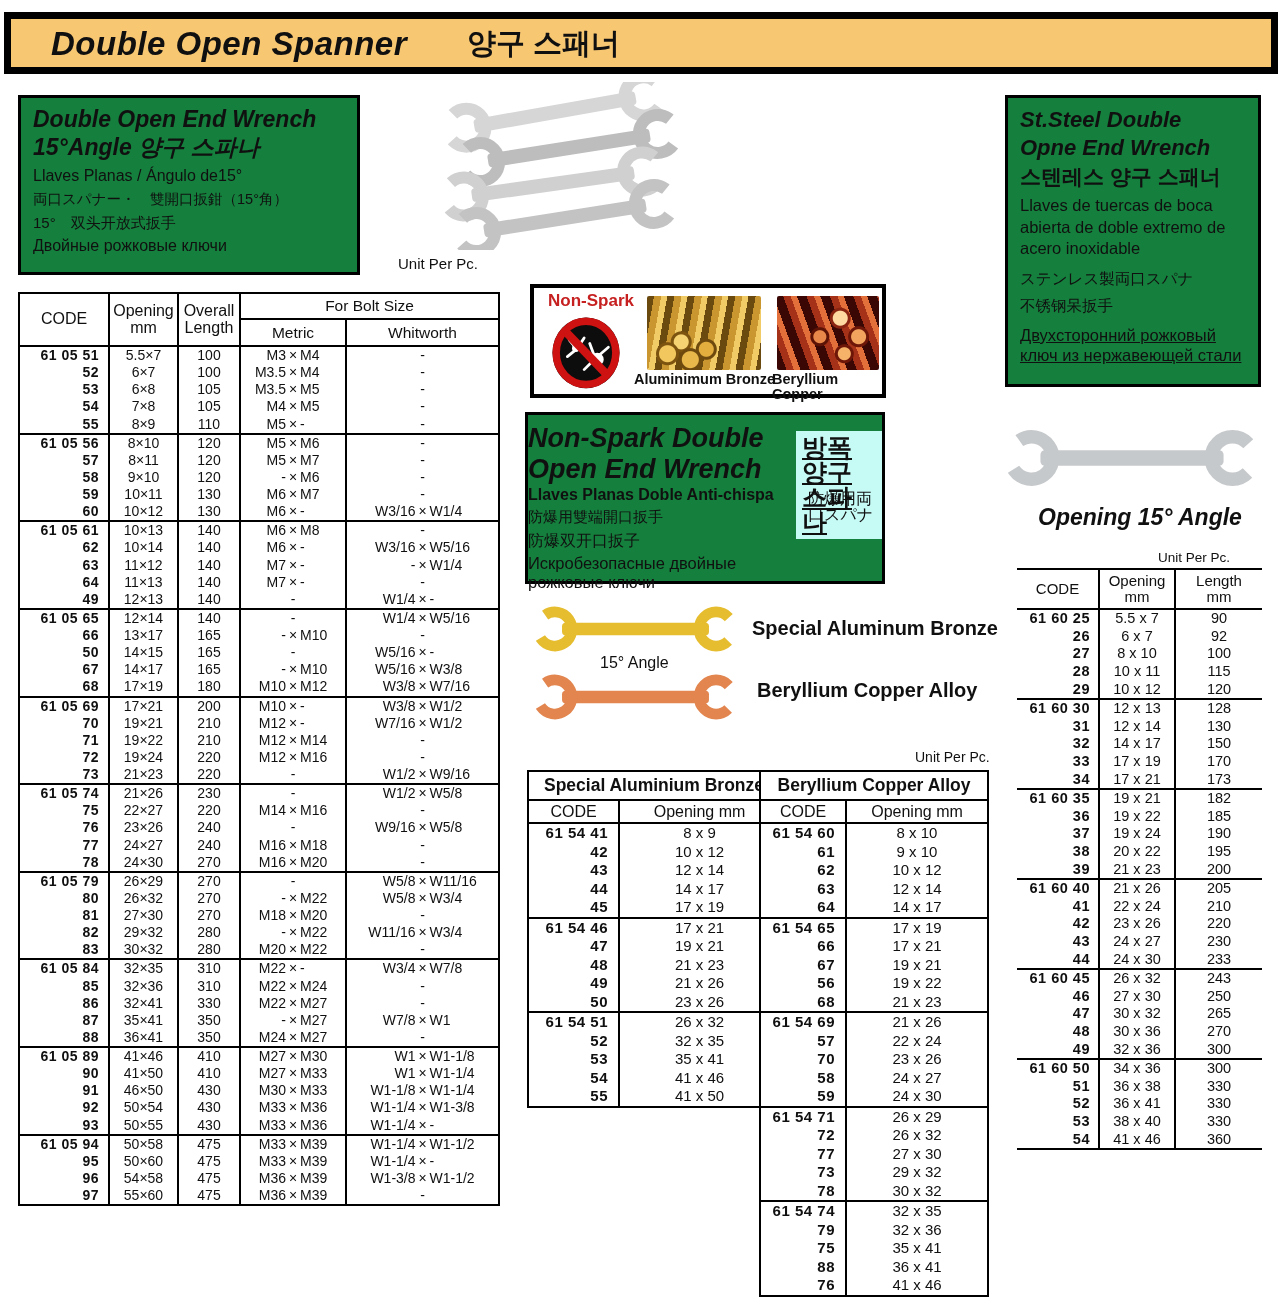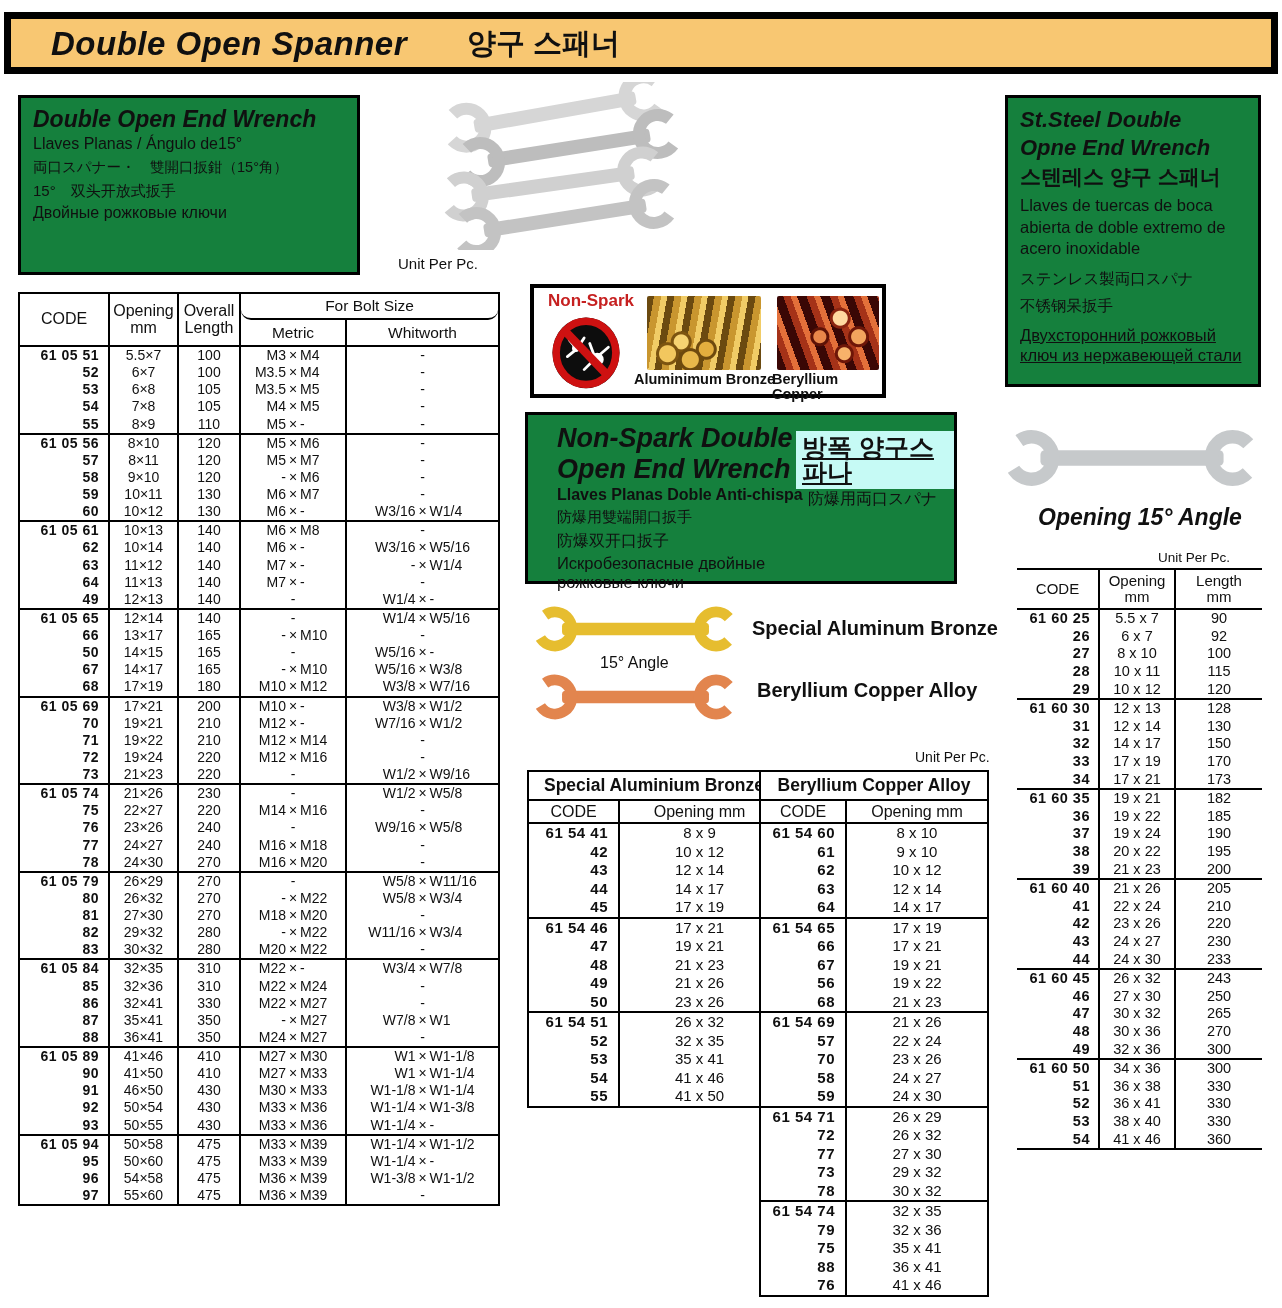--- a/index.html
+++ b/index.html
@@ -9,25 +9,25 @@
   
   .banner{left:4px;top:12px;width:1274px;height:62px;background:#F8C772;border:7px solid #000;
           box-sizing:border-box;display:flex;align-items:center;}
   .banner .en{font:italic 700 33px/1 "Liberation Sans",sans-serif;margin-left:40px;letter-spacing:.5px;}
   .banner .ko{font:700 29px/1 "Liberation Sans",sans-serif;margin-left:60px;}
   
   .cyanbox{background:#15803d;border:3px solid #000;box-sizing:border-box;}
   .tl-box{left:18px;top:95px;width:342px;height:180px;padding:8px 12px;}
   .tl-box .t1{font:italic 700 23px/1.2 "Liberation Sans",sans-serif;}
   .tl-box .t2{font:italic 700 23px/1.2 "Liberation Sans",sans-serif;}
-  .tl-box .es{font:400 16px/1.2 "Liberation Sans",sans-serif;}
+  .tl-box .es{font:400 16px/1.2 "Liberation Sans",sans-serif;margin-top:5px;}
   .tl-box .jz{font:400 14.5px/1.3 "Liberation Sans",sans-serif;margin-top:5px;}
   .tl-box .zh{font:400 15px/1.3 "Liberation Sans",sans-serif;margin-top:4px;}
   .tl-box .ru{font:400 16px/1.2 "Liberation Sans",sans-serif;margin-top:3px;}
-  .ns-box{left:525px;top:412px;width:432px;height:172px;padding:8px 29px;}
+  .ns-box{left:525px;top:412px;width:360px;height:172px;padding:8px 0;}
   .ns-box .t1{font:italic 700 27px/1.15 "Liberation Sans",sans-serif;}
   .ns-box .es{font:700 16px/1.25 "Liberation Sans",sans-serif;margin-top:0;}
   .ns-box .zt{font:400 15px/1.3 "Liberation Sans",sans-serif;margin-top:2px;}
   .ns-box .zs{font:400 16px/1.3 "Liberation Sans",sans-serif;margin-top:4px;}
   .ns-box .ru{font:400 16.5px/1.15 "Liberation Sans",sans-serif;margin-top:3px;}
   .ns-ko{position:absolute;left:268px;top:16px;font:700 25px/1 "Liberation Sans",sans-serif;
          background:#C6FAF5;padding:4px 6px;text-decoration:underline;}
   .ns-ja{position:absolute;left:262px;top:76px;font:400 16px/1 "Liberation Sans",sans-serif;margin-left:18px;}
   .st-box{left:1005px;top:95px;width:256px;height:292px;padding:8px 12px;}
   .st-box .t1{font:italic 700 22px/1.25 "Liberation Sans",sans-serif;}
@@ -60,21 +60,21 @@
   .fig-label{font:700 20px/1 "Liberation Sans",sans-serif;}
   .angle-cap{font:400 16px/1 "Liberation Sans",sans-serif;}
   .open-angle{font:italic 700 23px/1 "Liberation Sans",sans-serif;}
   
   .ltable{left:18px;top:292px;width:482px;border:2px solid #000;box-sizing:border-box;background:#fff;}
   .lhead{display:grid;grid-template-columns:90px 69px 62px 257px;height:51px;border-bottom:2px solid #000;}
   .lhead .hc{border-right:2px solid #000;box-sizing:border-box;display:flex;align-items:center;justify-content:center;
              text-align:center;font:400 16px/1.05 "Liberation Sans",sans-serif;white-space:pre-line;}
   .boltwrap{display:flex;flex-direction:column;}
   .bolt-top{height:26px;border-bottom:2px solid #000;box-sizing:border-box;display:flex;align-items:center;justify-content:center;
-            font:400 15.5px/1 "Liberation Sans",sans-serif;border-radius:10px;}
+            font:400 15.5px/1 "Liberation Sans",sans-serif;}
   .bolt-sub{flex:1;display:grid;grid-template-columns:106px 151px;}
   .bolt-sub div{display:flex;align-items:center;justify-content:center;font:400 15.5px/1 "Liberation Sans",sans-serif;
             box-sizing:border-box;}
   .bolt-sub div:first-child{border-right:2px solid #000;}
   .lgroup{border-top:2px solid #000;}
   .lgroup:first-child{border-top:none;}
   .lrow{display:grid;grid-template-columns:90px 69px 62px 106px 151px;height:17.14px;}
   .lc{box-sizing:border-box;border-right:2px solid #000;font:400 14px/17px "Liberation Sans",sans-serif;
       display:flex;align-items:center;justify-content:center;overflow:hidden;}
   .lrow .lc:last-child{border-right:none;}
@@ -130,20 +130,21 @@
     </defs>
   </svg>
 
   <div class="abs banner">
     <span class="en">Double Open Spanner</span>
     <span class="ko">양구 스패너</span>
   </div>
 
   <div class="abs cyanbox tl-box">
     <div class="t1">Double Open End Wrench</div>
+    <div class="t2">15°Angle 양구 스파나</div>
     <div class="es">Llaves Planas / Ángulo de15°</div>
     <div class="jz">両口スパナー・　雙開口扳鉗（15°角）</div>
     <div class="zh">15°　双头开放式扳手</div>
     <div class="ru">Двойные рожковые ключи</div>
   </div>
 
   <svg class="abs" style="left:393px;top:82px;" width="297" height="168" viewBox="0 0 297 168">
     <use href="#wr" transform="translate(42,-2) rotate(-10 120 32)" style="color:#d6d6d6"></use>
     <use href="#wr" transform="translate(56,34) rotate(-9 120 32)" style="color:#bdbdbd"></use>
     <use href="#wr" transform="translate(40,70) rotate(-8 120 32)" style="color:#d0d0d0"></use>

